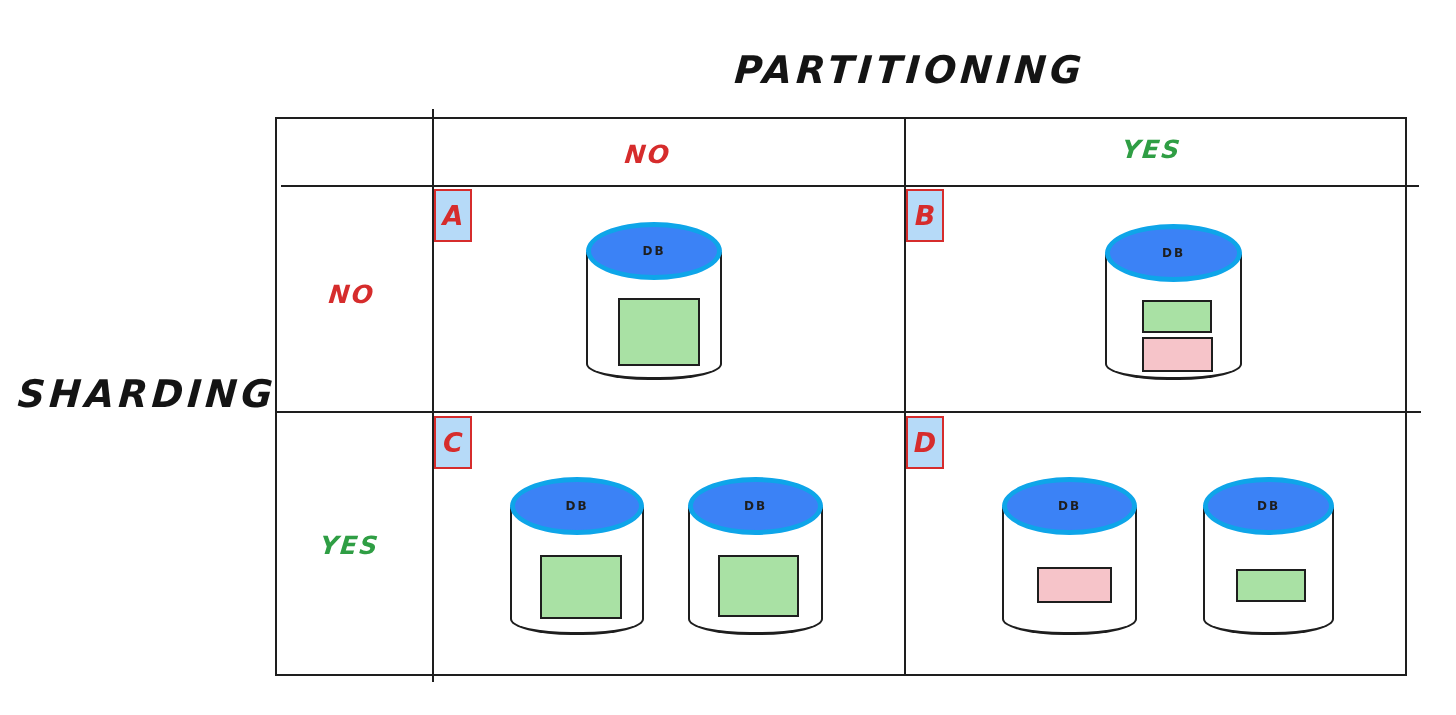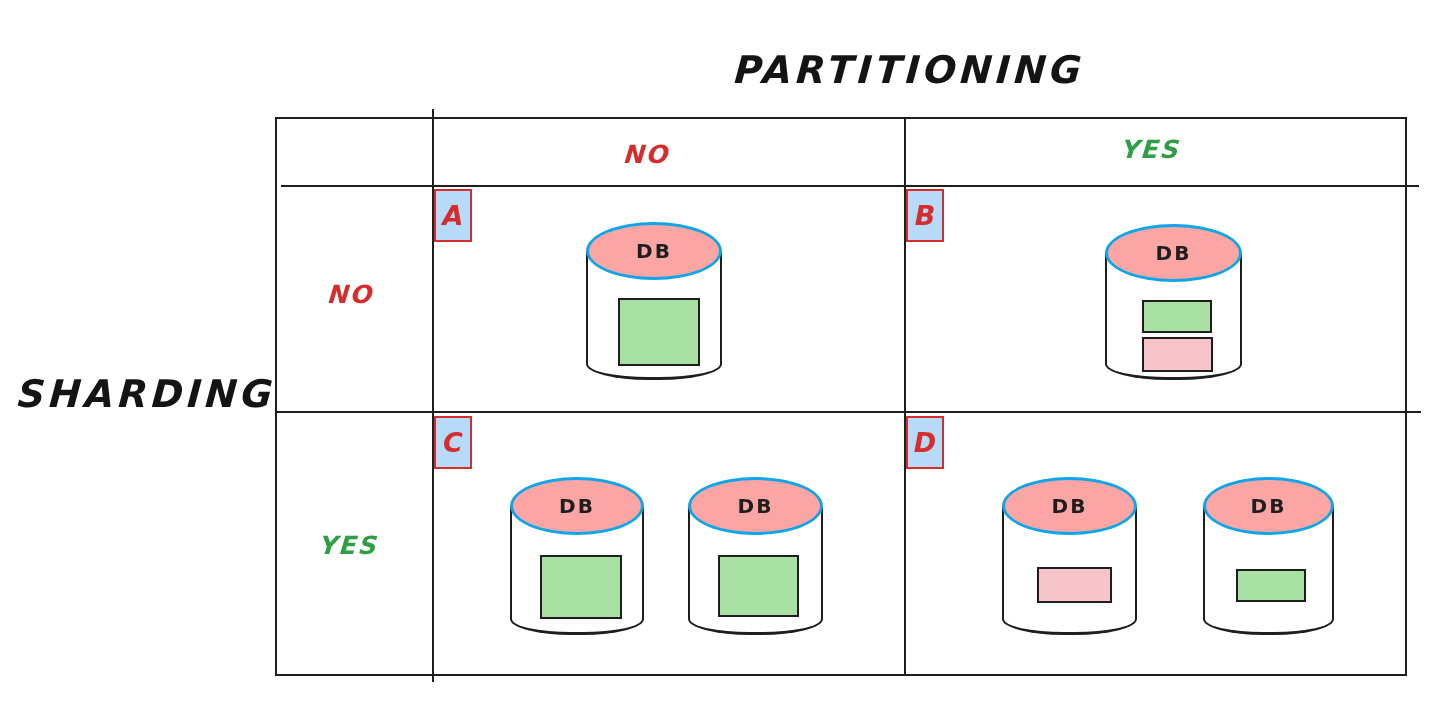--- a/index.html
+++ b/index.html
@@ -38,23 +38,23 @@
   .qa{left:434px;top:189px;}
   .qb{left:906px;top:189px;}
   .qc{left:434px;top:416px;}
   .qd{left:906px;top:416px;}
 
   
   .cyl{position:absolute;}
   .cyl .side{position:absolute;left:0;right:0;top:30px;bottom:0;background:#ffffff;
     border-left:2.5px solid #1e1e1e;border-right:2.5px solid #1e1e1e;
     border-bottom:3px solid #1e1e1e;border-radius:0 0 46% 46% / 0 0 16px 16px;}
-  .cyl .cap{position:absolute;left:0;right:0;top:0;height:58px;background:#fca5a5;
-    border:3px solid #0ea5e9;border-radius:50%;display:flex;align-items:center;
-    justify-content:center;font-size:20px;font-weight:700;letter-spacing:2px;
+  .cyl .cap{position:absolute;left:0;right:0;top:0;height:58px;background:#3b82f6;
+    border:5px solid #0ea5e9;border-radius:50%;display:flex;align-items:center;
+    justify-content:center;font-size:12px;font-weight:700;letter-spacing:2px;
     box-sizing:border-box;z-index:2;}
   .chip{position:absolute;border:2px solid #1e1e1e;z-index:1;}
   .chip-green{background:#a9e1a4;}
   .chip-pink{background:#f6c4c9;}
 
   
   .cylA {left:586px;top:222px;width:136px;height:158px;}
   .cylB {left:1105px;top:224px;width:137px;height:156px;}
   .cylC1{left:510px;top:477px;width:134px;height:158px;}
   .cylC2{left:688px;top:477px;width:135px;height:158px;}

